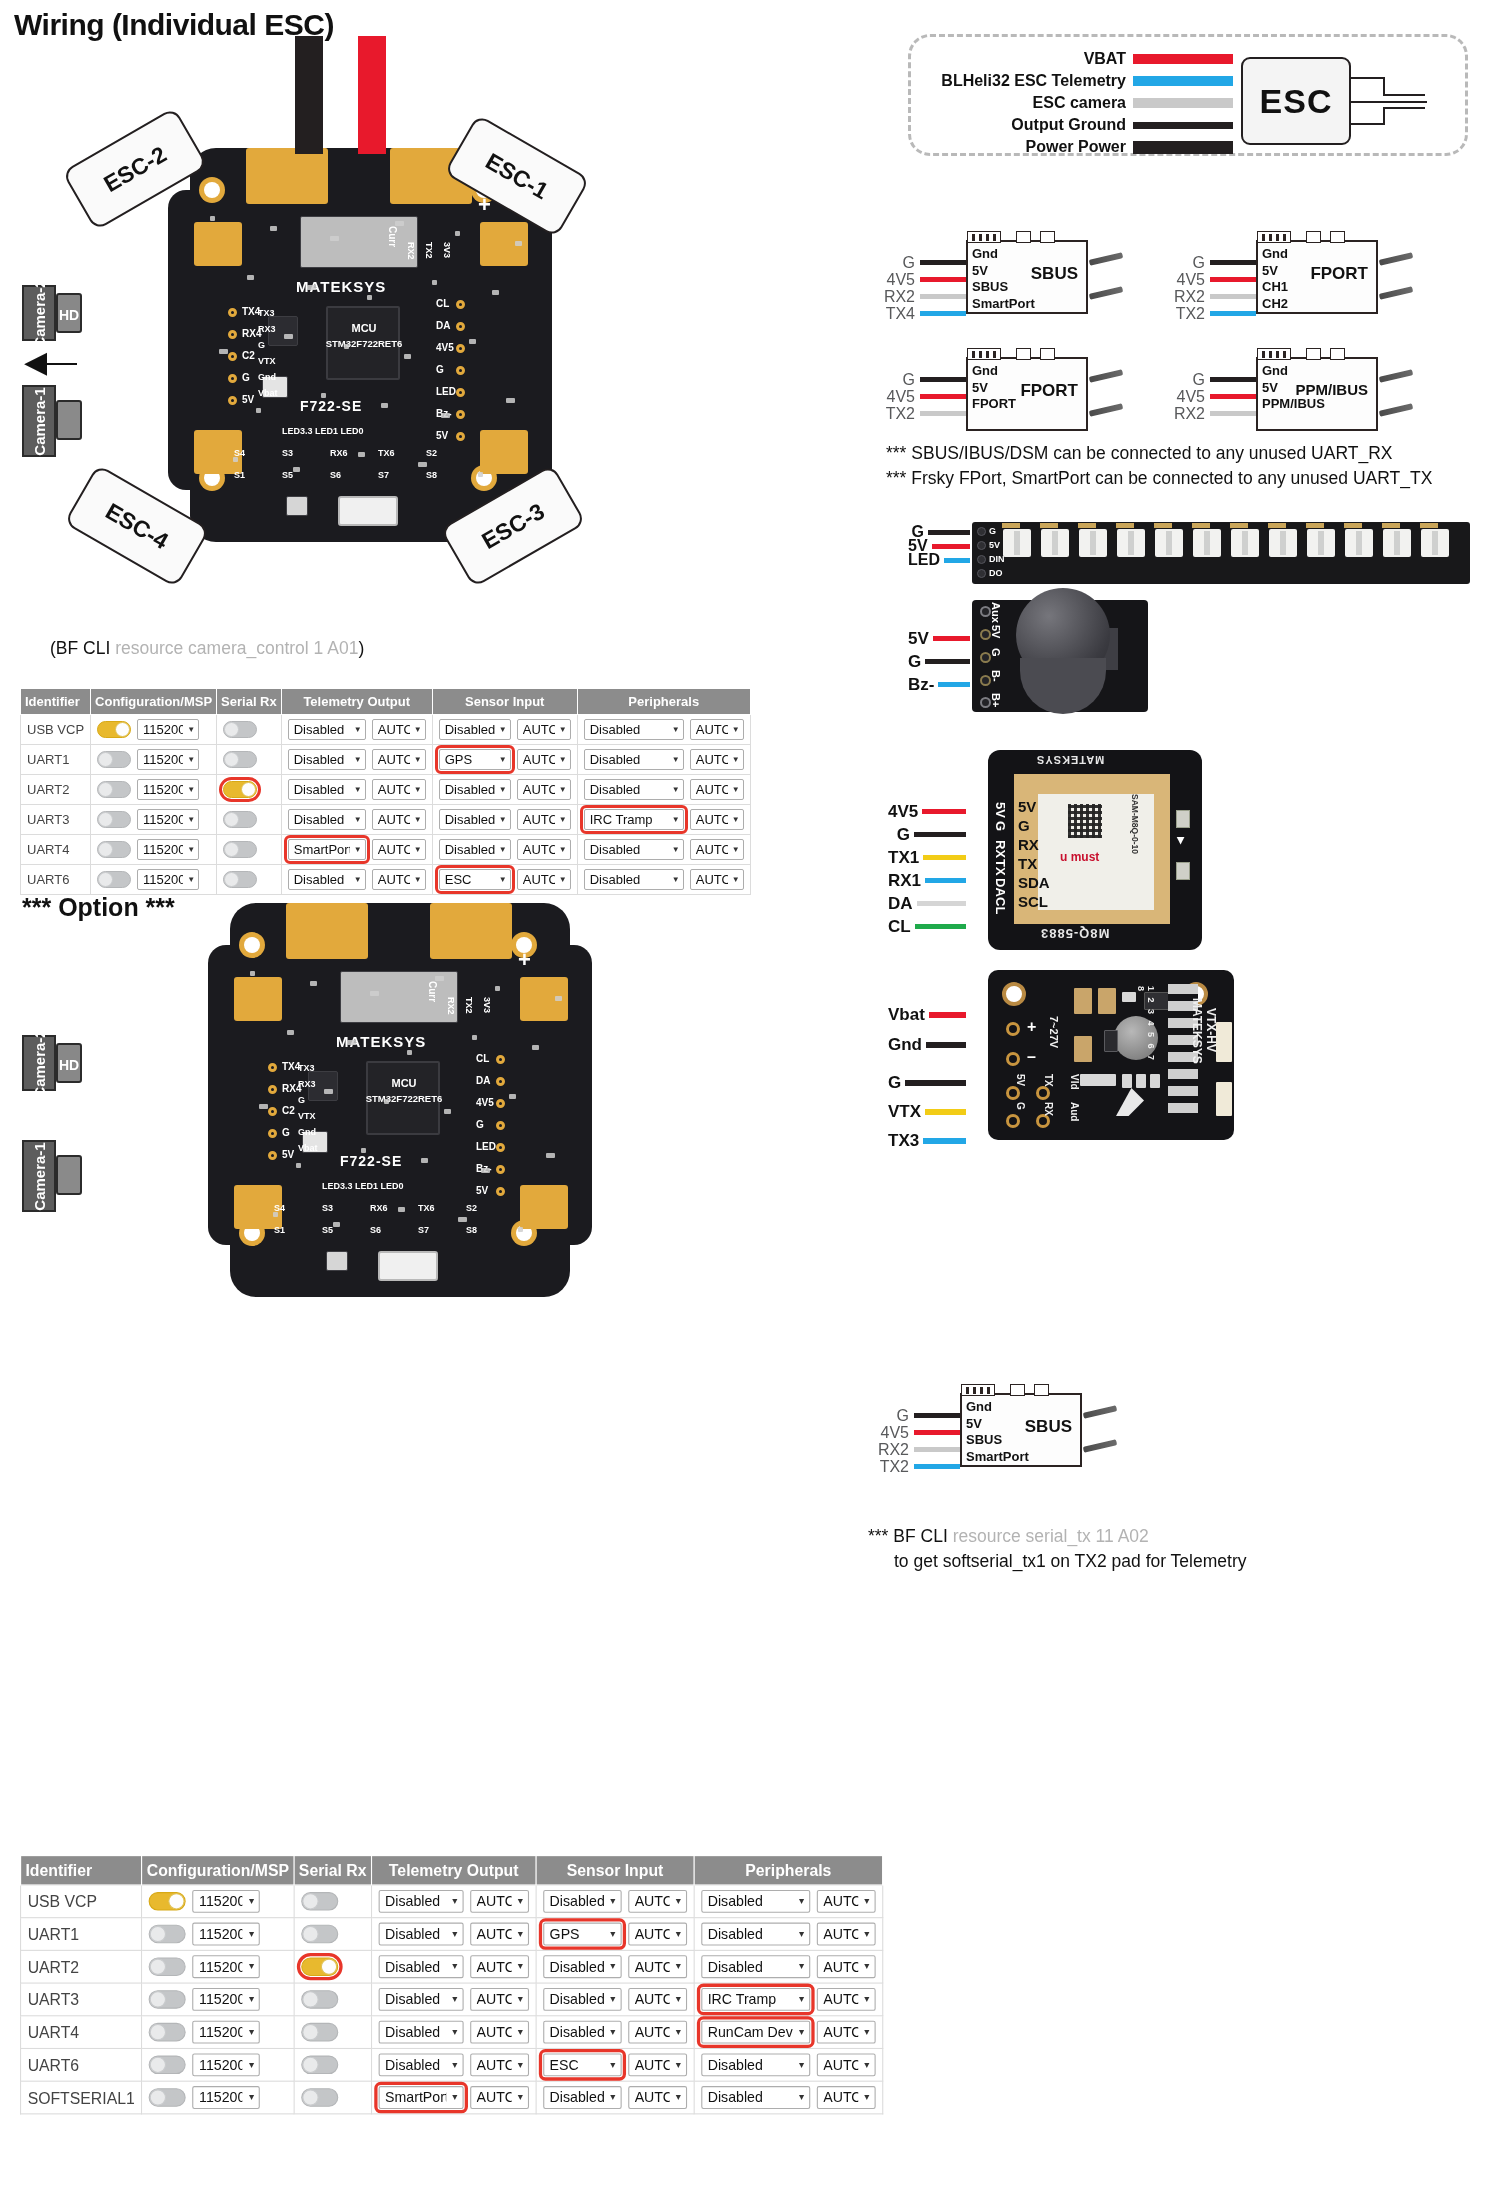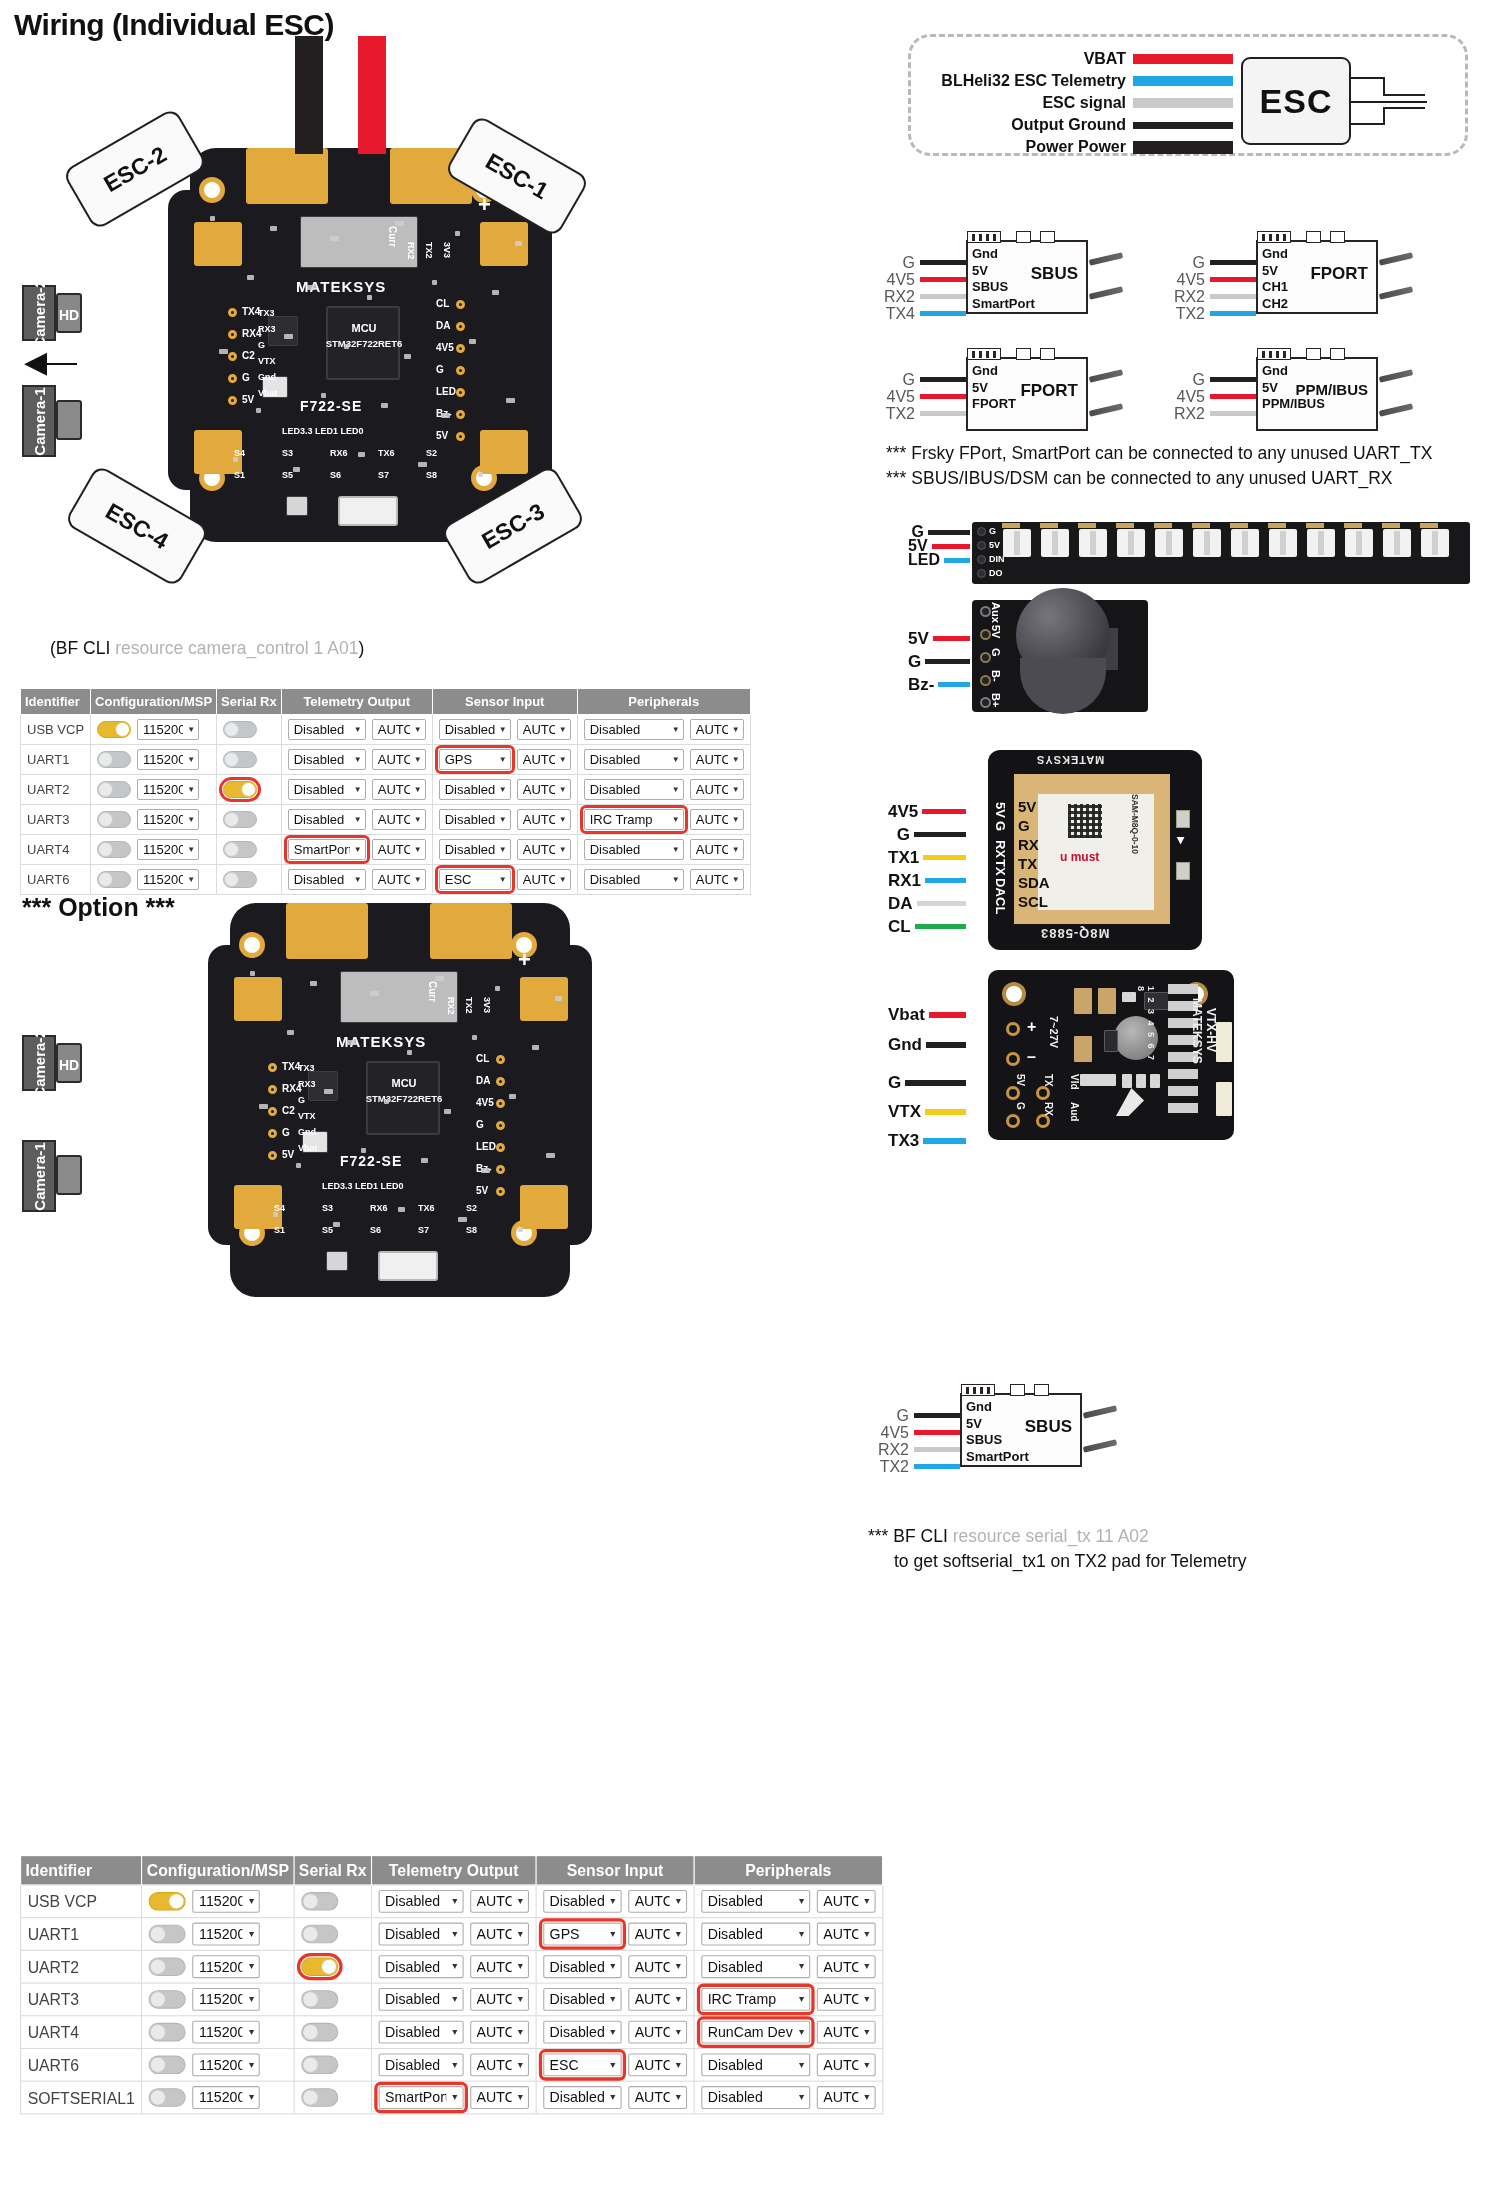--- a/index.html
+++ b/index.html
@@ -200,21 +200,21 @@
   <div class="abs" id="legend-rows" style="left:4px; top:11px; width:320px;">
       <div class="legend-row">
         <div class="legend-label" style="width: 218px;">VBAT</div>
         <div class="legend-wire" style="width: 100px; background: rgb(232, 25, 44); height: 10px;"></div>
       </div>
       <div class="legend-row">
         <div class="legend-label" style="width: 218px;">BLHeli32 ESC Telemetry</div>
         <div class="legend-wire" style="width: 100px; background: rgb(34, 167, 230); height: 10px;"></div>
       </div>
       <div class="legend-row">
-        <div class="legend-label" style="width: 218px;">ESC signal</div>
+        <div class="legend-label" style="width: 218px;">ESC camera</div>
         <div class="legend-wire" style="width: 100px; background: rgb(201, 201, 201); height: 10px;"></div>
       </div>
       <div class="legend-row">
         <div class="legend-label" style="width: 218px;">Output Ground</div>
         <div class="legend-wire" style="width: 100px; background: rgb(35, 31, 32); height: 7px;"></div>
       </div>
       <div class="legend-row">
         <div class="legend-label" style="width: 218px;">Power Power</div>
         <div class="legend-wire" style="width: 100px; background: rgb(35, 31, 32); height: 13px;"></div>
       </div>
@@ -374,22 +374,22 @@
           <div class="rx-lbl">5V</div>
           <div class="rx-lbl">PPM/IBUS</div>
         </div>
         <div class="rx-ant" style="top: 14px; left: 121px;"></div>
         <div class="rx-ant" style="top: 48px; left: 121px;"></div>
       </div>
     </div>
   </div>
 
 <div class="abs" id="rx-notes" style="left:886px; top:441px;">
+    <div class="note">*** SBUS/IBUS/DSM can be connected to any unused UART_RX</div>
     <div class="note">*** Frsky FPort, SmartPort can be connected to any unused UART_TX</div>
-    <div class="note">*** SBUS/IBUS/DSM can be connected to any unused UART_RX</div>
   </div>
 
 <div class="abs">
   <div class="pin-col" id="led-pins" style="left:908px; top:525px; width:62px;">
       <div class="pin-row" style="height: 14px;">
         <span class="pin-name" style="font-size: 16px;">G</span>
         <span class="pin-wire" style="width: 42px; background: rgb(35, 31, 32);"></span>
       </div>
       <div class="pin-row" style="height: 14px;">
         <span class="pin-name" style="font-size: 16px;">5V</span>

